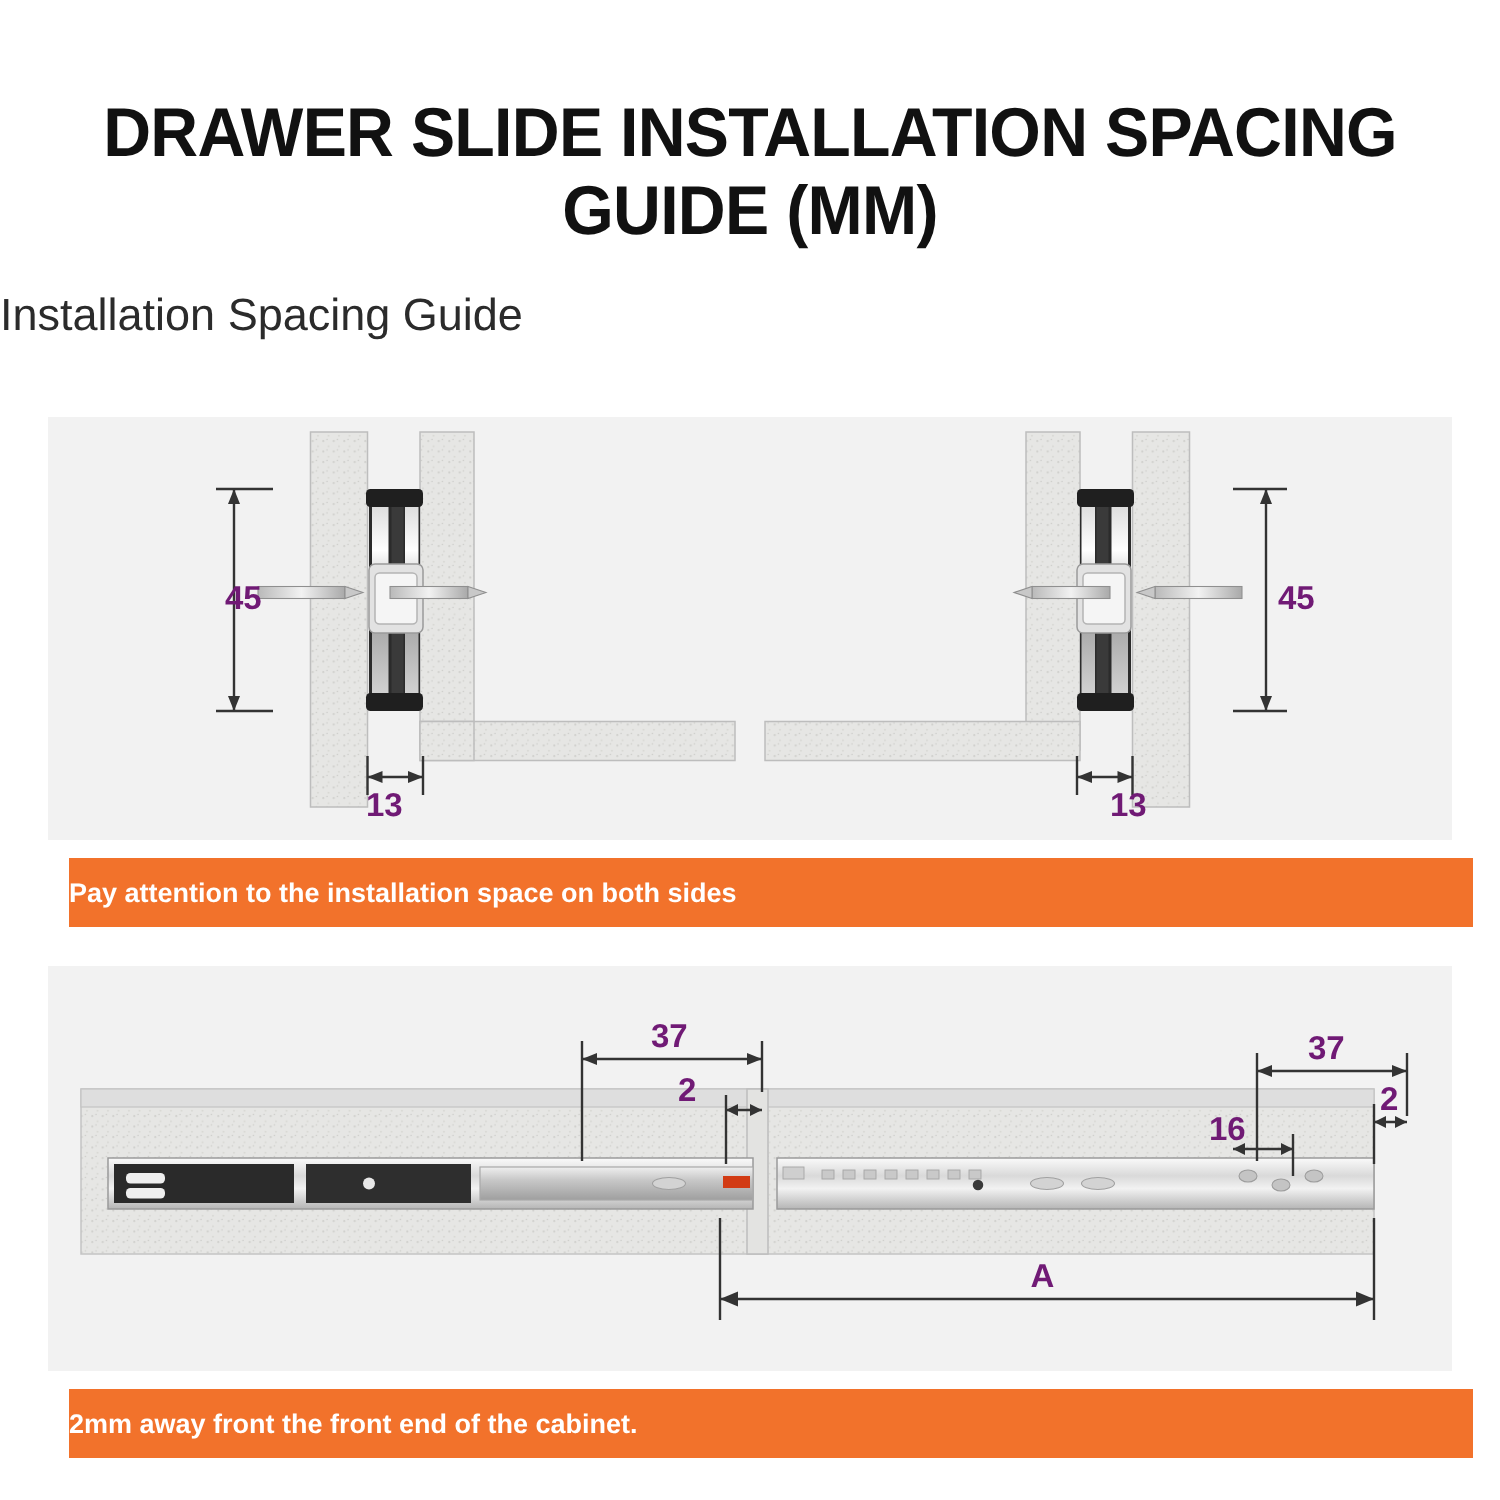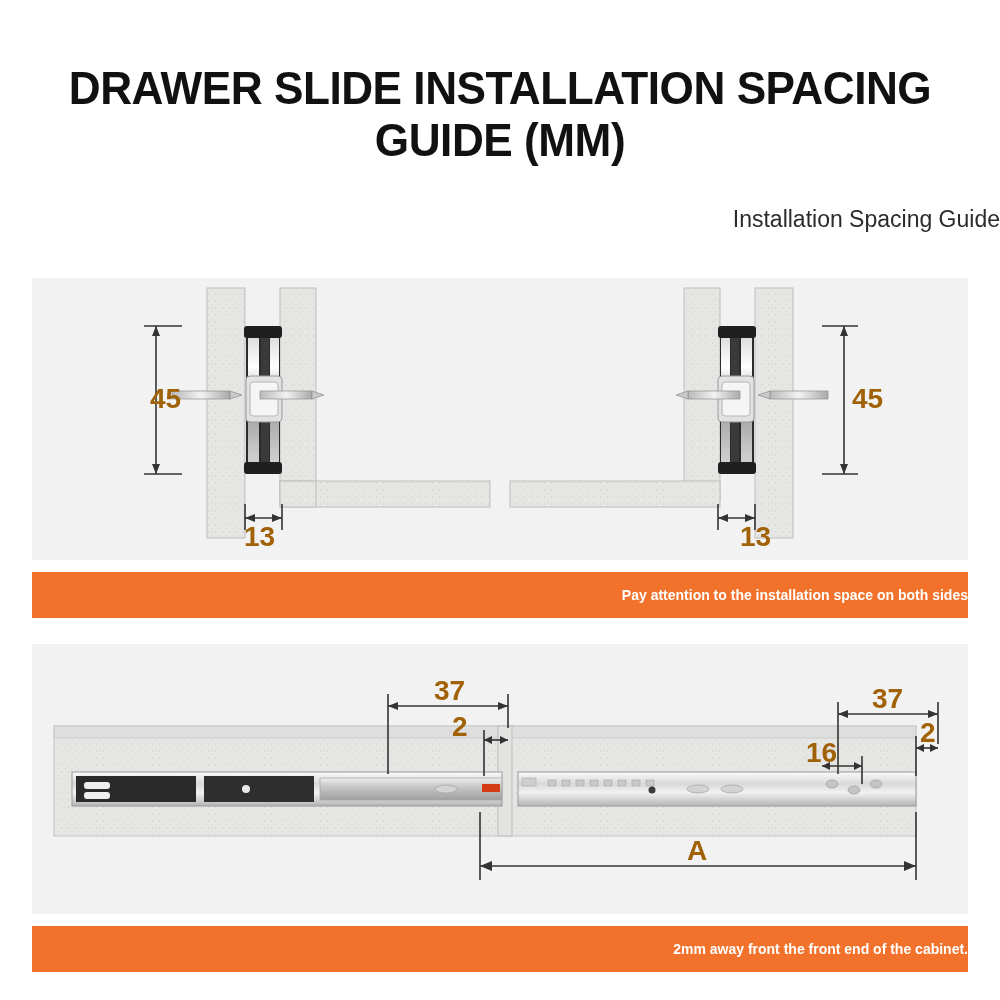--- a/index.html
+++ b/index.html
@@ -26,60 +26,60 @@
     text-align: center;
     font-weight: bold;
     font-size: 46px;
     line-height: 52px;
     letter-spacing: -0.5px;
     color: #111111;
     padding-top: 62px;
     transform: scaleX(0.96);
   }
   .subtitle {
-    text-align: right;
-    font-size: 23px;
+    text-align: left;
+    font-size: 30px;
     color: #2b2b2b;
-    margin-top: 40px;
+    margin-top: 28px;
     font-weight: normal;
   }
 
   
   .panel {
     position: absolute;
     left: 32px;
     width: 936px;
     background: #f2f2f2;
   }
   #panel-top { top: 278px; height: 282px; }
   #panel-bottom { top: 644px; height: 270px; }
 
   .banner {
     position: absolute;
-    left: 32px;
+    left: 46px;
     width: 936px;
     height: 46px;
     background: #f2722b;
     color: #ffffff;
     font-weight: bold;
-    font-size: 14px;
+    font-size: 18px;
     display: flex;
     align-items: center;
-    justify-content: flex-end;
+    justify-content: flex-start;
     text-align: center;
   }
   #banner-top { top: 572px; }
   #banner-bottom { top: 926px; }
 
   
   .dim-label {
     position: absolute;
-    color: #a16207;
+    color: #701a75;
     font-weight: bold;
-    font-size: 28px;
+    font-size: 22px;
     line-height: 22px;
   }
 
   svg { display: block; }
 </style>
 </head>
 <body>
 
 <div class="page">
 

